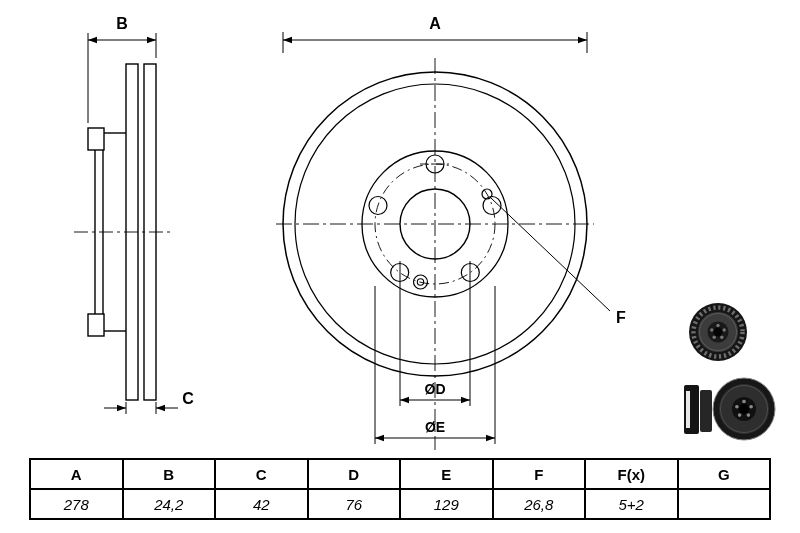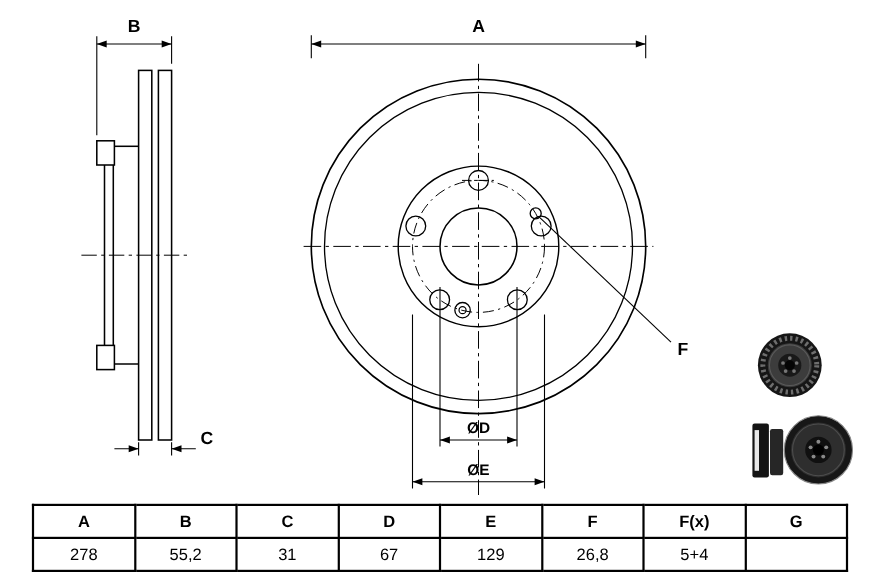--- a/index.html
+++ b/index.html
@@ -15,21 +15,21 @@
   .dia-label { font-size:14px; font-weight:bold; }
   .dim-table {
     position:absolute; left:29px; top:458px; width:742px;
     border-collapse:collapse; table-layout:fixed;
   }
   .dim-table th, .dim-table td {
     border:2px solid #000; text-align:center; vertical-align:middle;
     height:28px; padding:0;
   }
   .dim-table th { font-size:15px; font-weight:bold; }
-  .dim-table td { font-size:15px; font-weight:normal; }
+  .dim-table td { font-size:15px; font-weight:normal;font-style:italic; }
 </style>
 </head>
 <body>
 
 <div class="page">
 
   <svg width="800" height="458" viewBox="0 0 800 458">
     <defs>
       <marker id="arr" viewBox="0 0 10 10" refX="9.5" refY="5" markerWidth="10" markerHeight="10" orient="auto-start-reverse">
         <path d="M0.5,1.8 L9.5,5 L0.5,8.2 Z" fill="#000"></path>
@@ -158,24 +158,24 @@
         <th>D</th>
         <th>E</th>
         <th>F</th>
         <th>F(x)</th>
         <th>G</th>
       </tr>
     </thead>
     <tbody>
       <tr>
         <td>278</td>
-        <td>55,2</td>
-        <td>31</td>
-        <td>67</td>
+        <td>24,2</td>
+        <td>42</td>
+        <td>76</td>
         <td>129</td>
         <td>26,8</td>
-        <td>5+4</td>
+        <td>5+2</td>
         <td></td>
       </tr>
     </tbody>
   </table>
 
 </div>
 
 </body></html>

